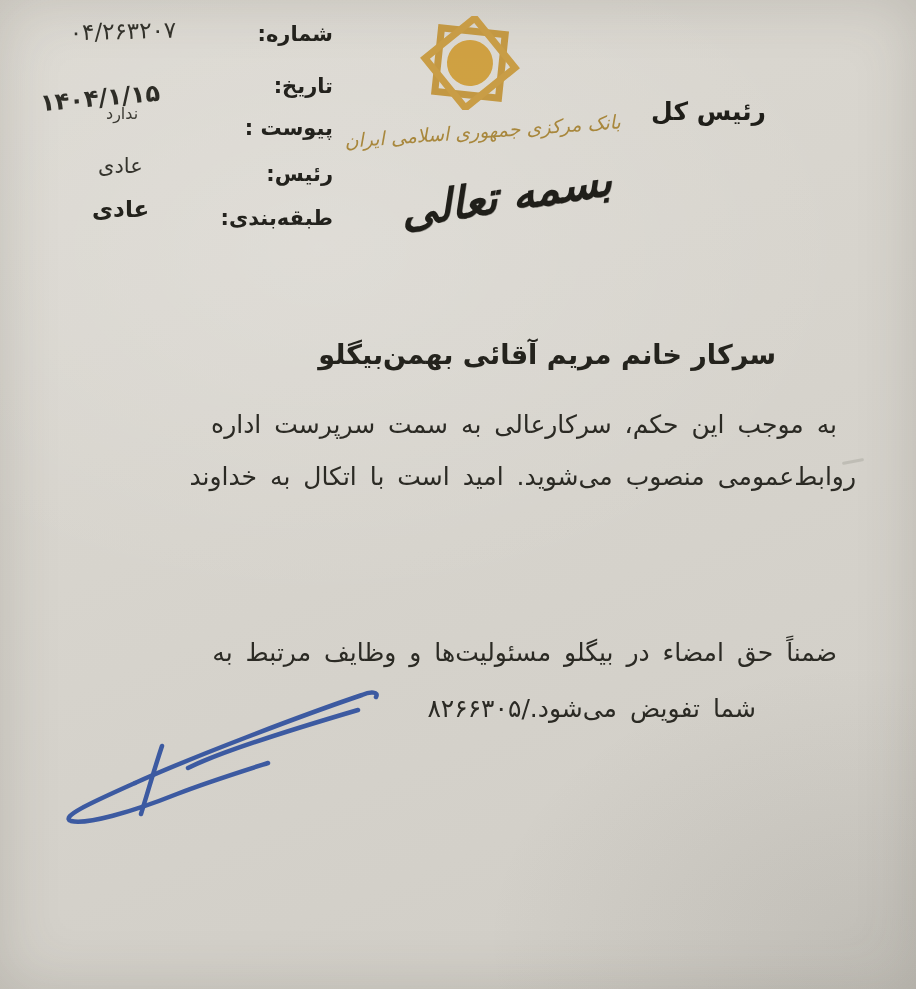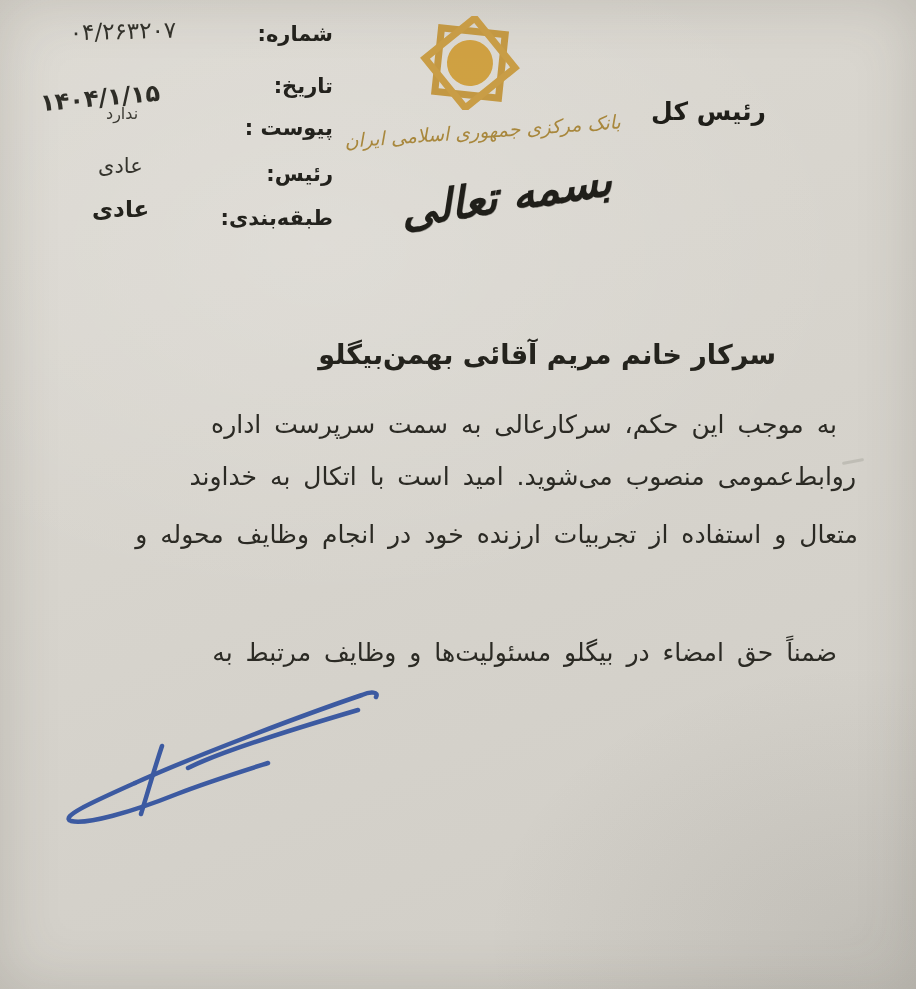--- a/index.html
+++ b/index.html
@@ -74,22 +74,22 @@
   <div class="abs bankname" style="top:120px;left:330px;">بانک مرکزی جمهوری اسلامی ایران</div>
 
   <div class="abs governor" style="top:97px;right:150px;">رئیس کل</div>
 
   <div class="abs bismillah" style="top:170px;left:400px;">بسمه تعالی</div>
 
   <div class="abs addressee" style="top:318px;right:140px;">سرکار خانم مریم آقائی بهمن‌بیگلو</div>
 
   <div class="abs body-line" style="top:410px;right:79px;">به موجب این حکم، سرکارعالی به سمت سرپرست اداره</div>
   <div class="abs body-line" style="top:462px;right:60px;">روابط‌عمومی منصوب می‌شوید. امید است با اتکال به خداوند</div>
-  <div class="abs body-line" style="top:520px;right:58px;">متعال و استفاده از تجربیات ارزنده خود در انجام وظایف محوله و</div>
   <div class="abs body-line" style="top:638px;right:79px;">ضمناً حق امضاء در بیگلو مسئولیت‌ها و وظایف مرتبط به</div>
+  <div class="abs body-line" style="top:694px;right:160px;">شما تفویض می‌شود./۸۲۶۶۳۰۵</div>
 
   <div class="abs" style="top:686px;left:40px;width:345px;height:140px;">
     <svg width="345" height="140" viewBox="0 0 345 140" xmlns="http://www.w3.org/2000/svg">
       <g fill="none" stroke="#30509e" stroke-width="4.5" stroke-linecap="round" opacity="0.92">
         <path d="M336,11 C339,6 331,5 322,9 C260,30 150,72 95,97"></path>
         <path d="M318,24 C250,44 180,66 148,82"></path>
         <path d="M95,97 C48,118 20,131 31,135 C46,139 92,126 137,108 C165,97 203,85 228,77"></path>
         <path d="M122,60 C114,84 106,112 101,128"></path>
       </g>
     </svg>

